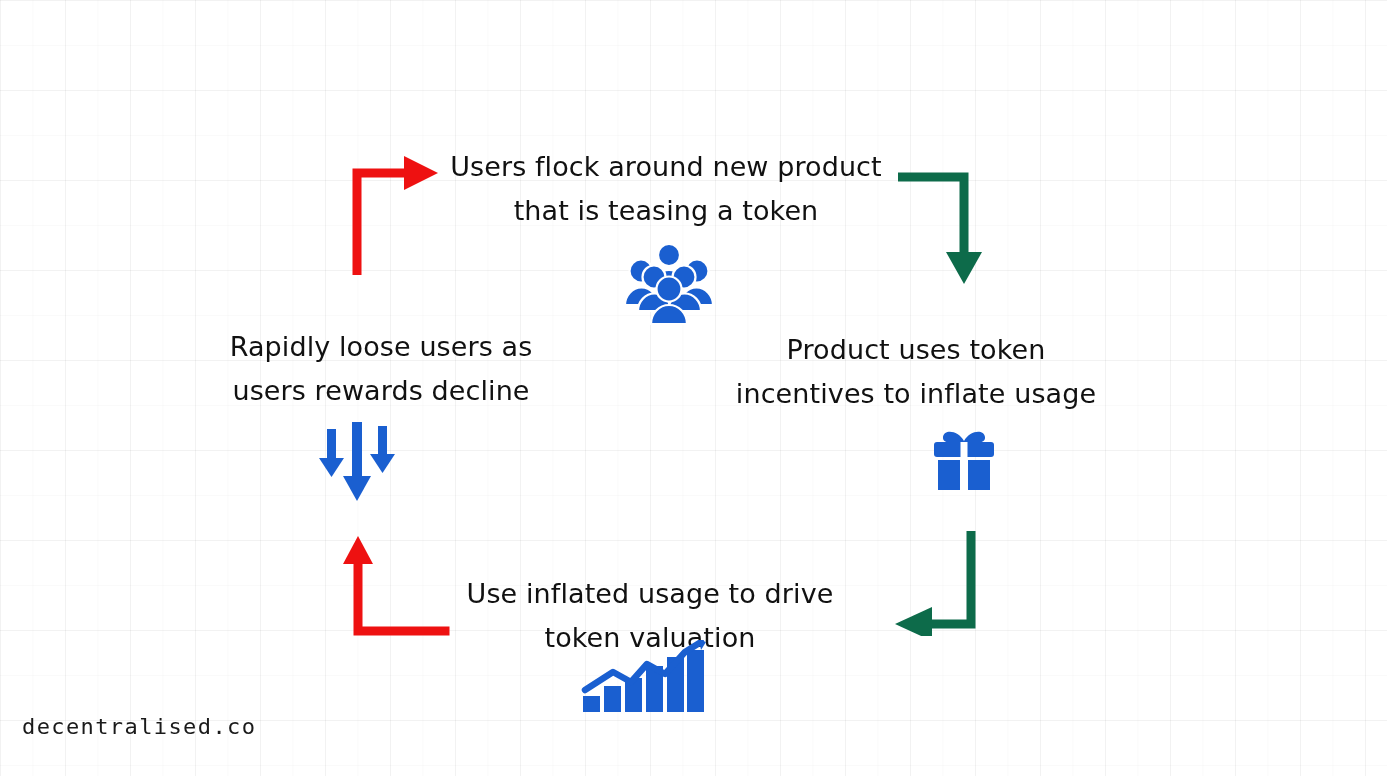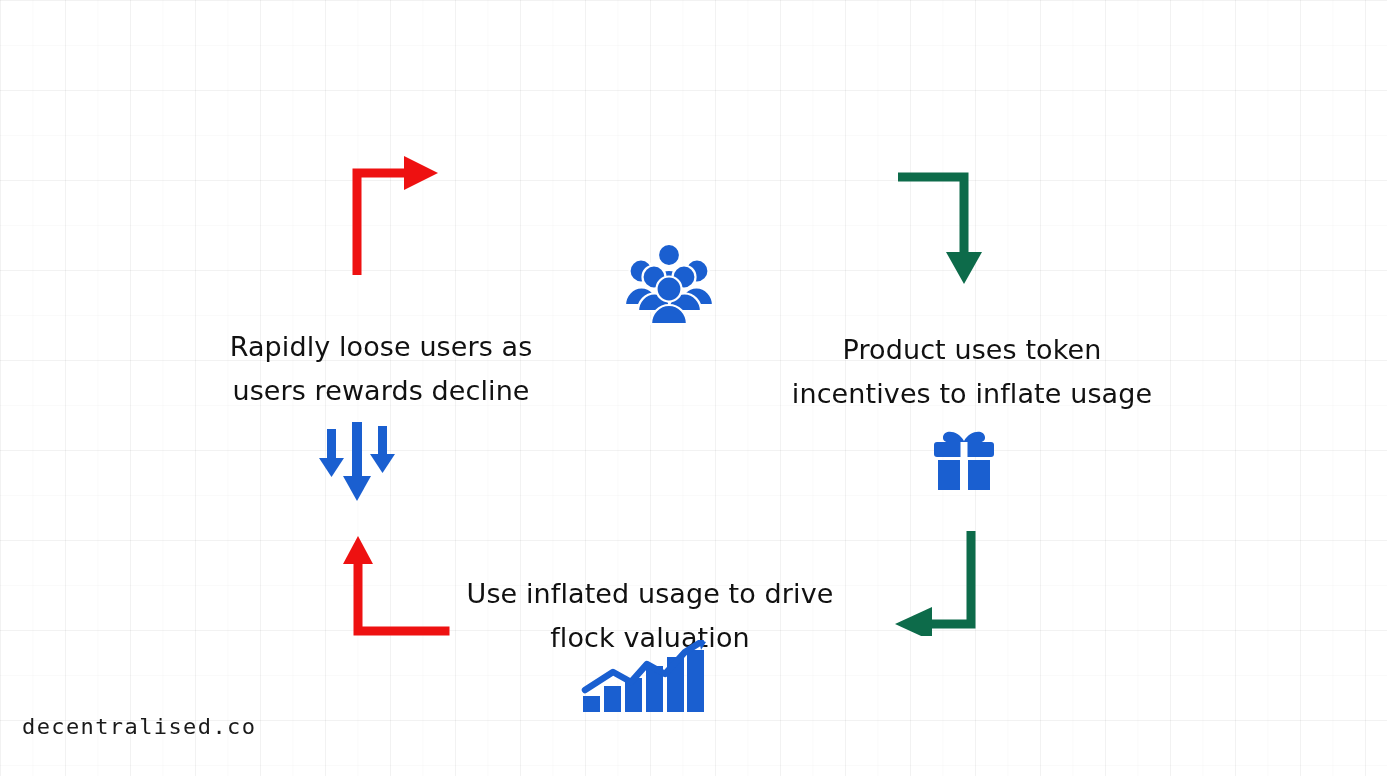--- a/index.html
+++ b/index.html
@@ -50,48 +50,52 @@
     top: 714px;
     color: #1a1a1a;
     font-family: "DejaVu Sans Mono", monospace;
     font-size: 22px;
     letter-spacing: 1.4px;
     font-weight: 500;
   }
 
   
   #label-top    { left: 438px; top: 145px; width: 456px; }
-  #label-right  { left: 772px; top: 328px; width: 400px; text-align: center; }
+  #label-right  { left: 716px; top: 328px; width: 400px; text-align: center; }
   #label-bottom { left: 455px; top: 572px; width: 390px; }
   #label-left   { left: 216px; top: 325px; width: 330px; }
 
   #icon-crowd  { left: 623px; top: 243px; }
   #icon-gift   { left: 932px; top: 428px; }
   #icon-chart  { left: 581px; top: 640px; }
   #icon-arrows { left: 314px; top: 420px; }
 
   #arrow-tl { left: 348px; top: 155px; }
   #arrow-tr { left: 898px; top: 168px; }
   #arrow-br { left: 887px; top: 531px; }
   #arrow-bl { left: 343px; top: 536px; }
 </style>
 </head>
 <body>
 
 <div id="canvas">
 
+  <div class="node-label" id="label-top">
+    <span class="ln">Users flock around new product</span>
+    <span class="ln">that is teasing a token</span>
+  </div>
 
   <div class="node-label" id="label-right">
     <span class="ln">Product uses token</span>
     <span class="ln">incentives to inflate usage</span>
   </div>
 
   <div class="node-label" id="label-bottom">
     <span class="ln">Use inflated usage to drive</span>
-    <span class="ln">flock valuation</span>
+    <span class="ln">token valuation</span>
   </div>
 
   <div class="node-label" id="label-left">
     <span class="ln">Rapidly loose users as</span>
     <span class="ln">users rewards decline</span>
   </div>
 
   <div class="icon-wrap" id="icon-crowd">
     <svg width="92" height="82" viewBox="0 0 92 82" xmlns="http://www.w3.org/2000/svg">
       <g fill="#1a5fd0" stroke="#ffffff" stroke-width="2.2">

